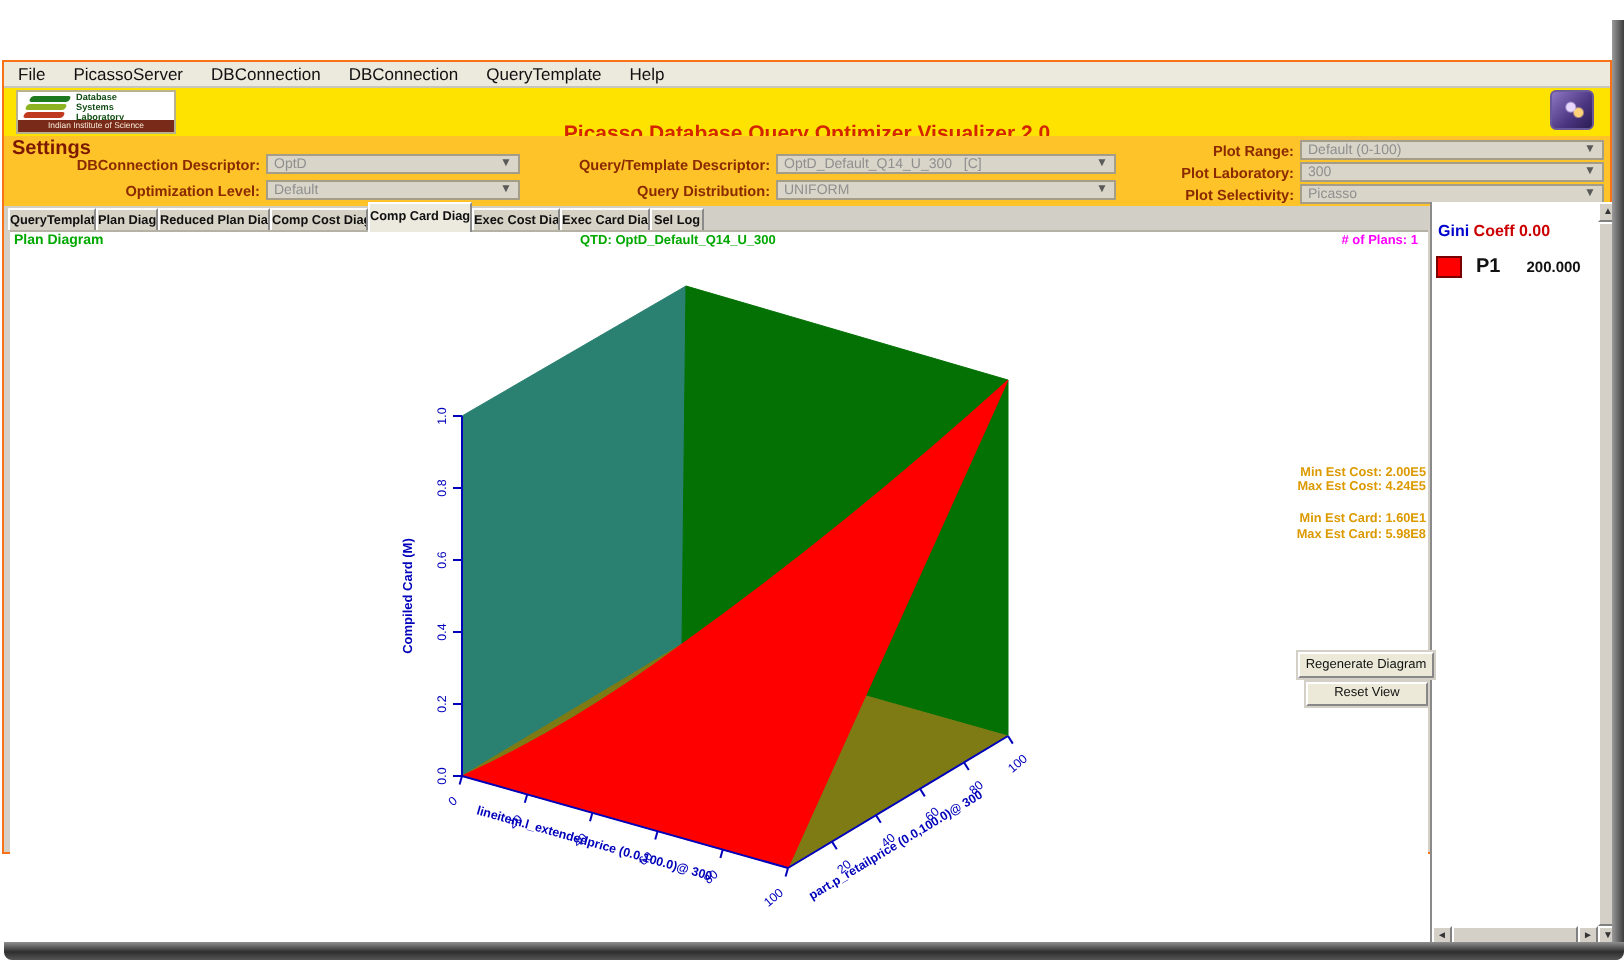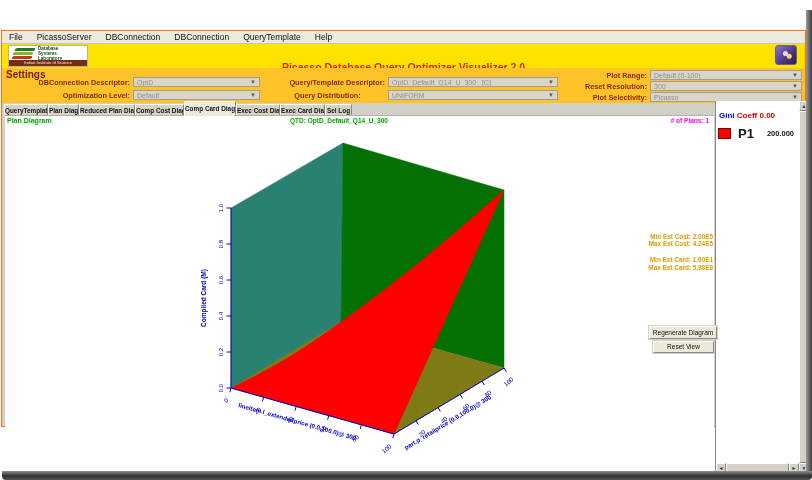--- a/index.html
+++ b/index.html
@@ -54,21 +54,21 @@
   .overlay-btn { position:absolute; z-index:6; background:#ece9d8; border:1px solid #888; border-top-color:#fff; border-left-color:#fff; box-shadow:0 0 0 1px #d4d0c8; font-size:6.5px; color:#111; text-align:center; font-family:"Liberation Sans",sans-serif; }
   .btn-regen { left:647px; top:295px; width:68px; height:13px; line-height:11px; }
   .btn-reset { left:651px; top:310px; width:61px; height:12px; line-height:10px; }
 
   
   .right-panel { position:absolute; left:713px; top:70px; width:93px; height:388px; background:#ffffff; border-left:1px solid #8a8a8a; }
   .gini { position:absolute; left:3px; top:10px; font-size:8px; font-weight:bold; }
   .gini .g1 { color:#0000cc; } .gini .g2 { color:#cc0000; }
   .legend-row { position:absolute; left:2px; top:26px; height:12px; display:flex; align-items:center; }
   .swatch { width:13px; height:11px; background:#ff0000; border:1px solid #7a0000; }
-  .legend-id { font-size:13px; font-weight:bold; color:#111; margin-left:7px; }
+  .legend-id { font-size:10px; font-weight:bold; color:#111; margin-left:7px; }
   .legend-val { font-size:7.5px; font-weight:bold; color:#111; margin-left:13px; }
 
   
   .sb-btn { position:absolute; background:#d4d0c8; border:1px solid #808080; border-top-color:#fff; border-left-color:#fff; font-size:5px; color:#333; text-align:center; line-height:8px; }
   .vsb-track { position:absolute; left:83px; top:0; width:10px; height:372px; background:#ece9e2; }
   .vsb-thumb { position:absolute; left:83px; top:10px; width:10px; height:352px; background:#d4d0c8; border:1px solid #808080; border-top-color:#fff; border-left-color:#fff; }
   .hsb-track { position:absolute; left:0; top:362px; width:83px; height:10px; background:#ece9e2; }
   .hsb-thumb { position:absolute; left:10px; top:362px; width:63px; height:10px; background:#d4d0c8; border:1px solid #808080; border-top-color:#fff; border-left-color:#fff; }
   .progress { position:absolute; left:0px; top:374px; width:93px; height:14px; border:1px solid #9a9a9a; background:repeating-linear-gradient(to right,#eceae2 0 8px,#d8d5cb 8px 9px); font-size:7px; color:#222; text-align:center; line-height:12px; }
 
@@ -123,27 +123,27 @@
 
     <span class="f-label" style="left:20px; top:10px; width:108px;">DBConnection Descriptor:</span>
     <div class="combo" style="left:131px; top:9px; width:127px;"><span>OptD</span><span class="arr">▼</span></div>
 
     <span class="f-label" style="left:20px; top:23px; width:108px;">Optimization Level:</span>
     <div class="combo" style="left:131px; top:22px; width:127px;"><span>Default</span><span class="arr">▼</span></div>
 
     <span class="f-label" style="left:268px; top:10px; width:115px;">Query/Template Descriptor:</span>
     <div class="combo" style="left:386px; top:9px; width:170px;"><span>OptD_Default_Q14_U_300   [C]</span><span class="arr">▼</span></div>
 
-    <span class="f-label" style="left:268px; top:23px; width:115px;text-align:center;">Query Distribution:</span>
+    <span class="f-label" style="left:268px; top:23px; width:115px;">Query Distribution:</span>
     <div class="combo" style="left:386px; top:22px; width:170px;"><span>UNIFORM</span><span class="arr">▼</span></div>
 
     <span class="f-label" style="left:560px; top:3px; width:85px;">Plot Range:</span>
     <div class="combo" style="left:648px; top:2px; width:152px;"><span>Default (0-100)</span><span class="arr">▼</span></div>
 
-    <span class="f-label" style="left:560px; top:14px; width:85px;">Reset Resolution:</span>
+    <span class="f-label" style="left:560px; top:14px; width:85px;">Plot Laboratory:</span>
     <div class="combo" style="left:648px; top:13px; width:152px;"><span>300</span><span class="arr">▼</span></div>
 
     <span class="f-label" style="left:560px; top:25px; width:85px;">Plot Selectivity:</span>
     <div class="combo" style="left:648px; top:24px; width:152px;"><span>Picasso</span><span class="arr">▼</span></div>
   </div>
 
   <div class="tabstrip"></div>
   <div class="tab" style="left:2px; width:44px;">QueryTemplate</div>
   <div class="tab" style="left:46px; width:31px;">Plan Diag</div>
   <div class="tab" style="left:77px; width:56px;">Reduced Plan Diag</div>

